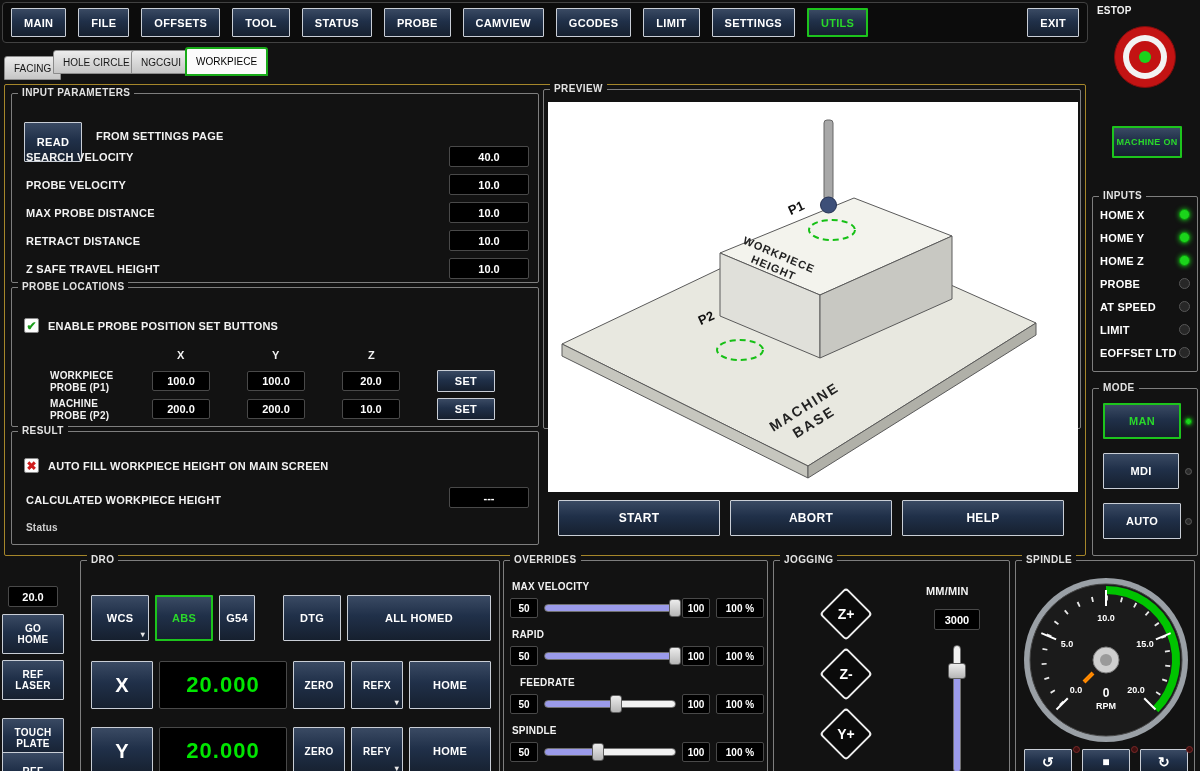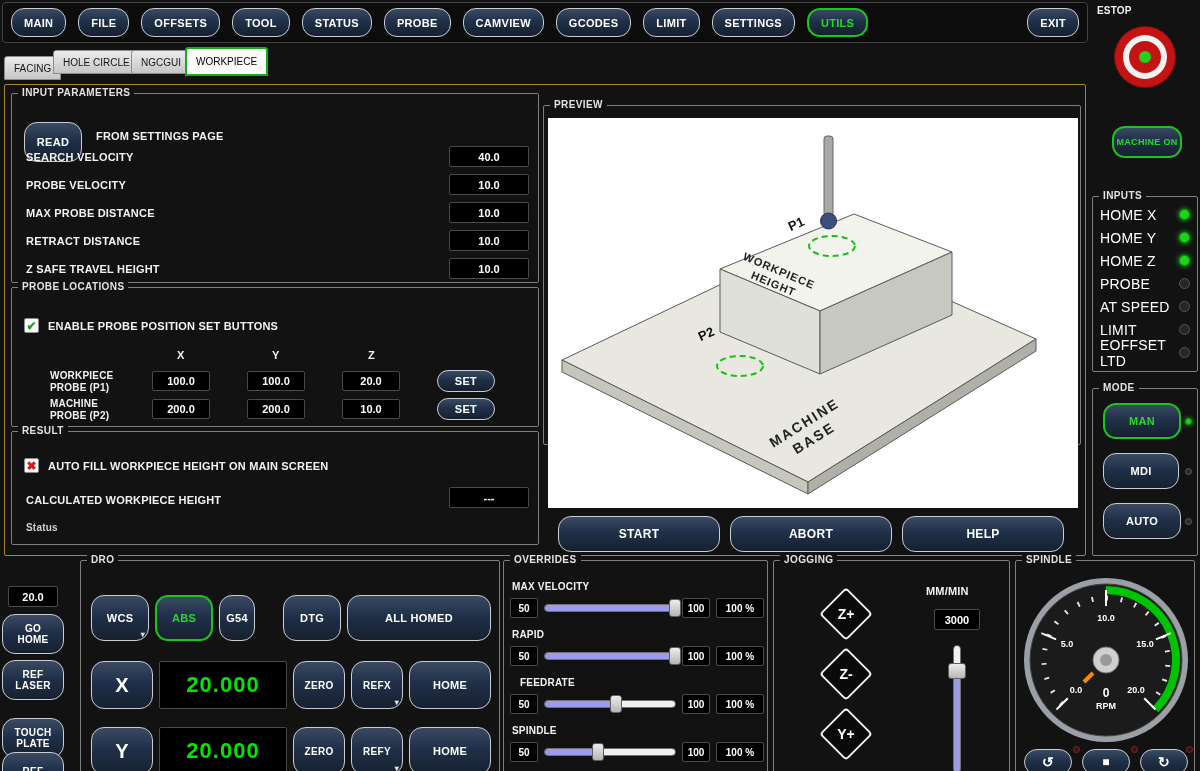--- a/index.html
+++ b/index.html
@@ -1,21 +1,21 @@
 <!DOCTYPE html>
 <html><head>
 <meta charset="utf-8">
 <style>
 *{margin:0;padding:0;box-sizing:border-box}
 html,body{background:#000}
 #app{position:relative;width:1200px;height:771px;background:#121212;overflow:hidden;
   font-family:"Liberation Sans",sans-serif;color:#fff}
 .abs{position:absolute}
 .btn{position:absolute;display:flex;align-items:center;justify-content:center;text-align:center;
-  background:linear-gradient(#3a4a63,#203049 45%,#16202f);border:1px solid #c9ced6;border-radius:13px;
+  background:linear-gradient(#3a4a63,#203049 45%,#16202f);border:1px solid #c9ced6;border-radius:1px;
   color:#fff;font-weight:bold;font-size:11px;letter-spacing:.3px;cursor:default}
 .btn.green{border:2px solid #1dc41d;color:#2ad82a}
 .lcd{position:absolute;display:flex;align-items:center;justify-content:center;background:#000;
   border:1px solid #494949;border-radius:2px;color:#fff;font-weight:bold;font-size:11px}
 .axis-val{color:#00e600;font-size:22px;letter-spacing:1px}
 .panel{position:absolute;border:1px solid #7e7e7e;border-radius:2px}
 .ptitle{position:absolute;top:-7px;left:6px;background:#121212;padding:0 4px;font-size:10px;
   font-weight:bold;color:#e2e2e2;letter-spacing:.4px;white-space:nowrap}
 .lbl{position:absolute;font-size:11px;font-weight:bold;color:#f2f2f2;letter-spacing:.2px;white-space:nowrap}
 .pre{white-space:pre-line;line-height:1.15}
@@ -32,21 +32,21 @@
   background:#0c0c0c;display:flex;align-items:center;gap:12px;padding:0 8px}
 .menu-btn{position:static;height:29px;padding:0 12px;flex:0 0 auto}
 .menu-btn.active{border:2px solid #1dc41d;color:#2ad82a}
 .tab{position:absolute;display:flex;align-items:center;justify-content:center;
   background:linear-gradient(#ececec,#c6c6c6);border:1px solid #8b8b8b;border-radius:3px 3px 0 0;
   color:#161616;font-size:10px;height:24px;padding:0 9px}
 .tab.active{background:#fbfbfb;border:2px solid #18ab18;height:29px;color:#000}
 #mainbox{position:absolute;left:4px;top:84px;width:1082px;height:472px;border:1px solid #a5862a;border-radius:2px}
 .io-rows{position:absolute;left:7px;right:7px;top:6px;display:flex;flex-direction:column}
 .io-row{height:23px;display:flex;align-items:center;justify-content:space-between}
-.io-lbl{font-size:14px;font-weight:normal;letter-spacing:.2px}
+.io-lbl{font-size:11px;font-weight:bold;letter-spacing:.2px}
 .hslider{position:absolute;height:18px}
 .hslider .track{position:absolute;left:0;right:0;top:5px;height:8px;border-radius:4px;border:1px solid #707070;
   background:linear-gradient(to right,#9b9bea var(--pos,50%),#f1f1f1 var(--pos,50%))}
 .hslider .handle{position:absolute;top:0;left:calc(var(--pos,50%) - 7px);width:12px;height:18px;border-radius:3px;
   background:linear-gradient(#ececec,#b6b6b6);border:1px solid #5e5e5e}
 .vslider{position:absolute;width:18px}
 .vslider .track{position:absolute;top:0;bottom:0;left:5px;width:8px;border-radius:4px;border:1px solid #707070;
   background:linear-gradient(to bottom,#f1f1f1 var(--pos,50%),#9b9bea var(--pos,50%))}
 .vslider .handle{position:absolute;left:0;top:calc(var(--pos,50%) - 8px);width:18px;height:16px;border-radius:3px;
   background:linear-gradient(#ececec,#b6b6b6);border:1px solid #5e5e5e}
@@ -187,21 +187,21 @@
 
     <div class="panel" style="left:6px;top:346px;width:528px;height:114px">
       <div class="ptitle">RESULT</div>
       <div class="checkbox cross on" style="left:12px;top:26px"></div>
       <div class="lbl" style="left:36px;top:28px">AUTO FILL WORKPIECE HEIGHT ON MAIN SCREEN</div>
       <div class="lbl" style="left:14px;top:62px">CALCULATED WORKPIECE HEIGHT</div>
       <div class="lcd" style="left:437px;top:55px;width:80px;height:21px">---</div>
       <div class="lbl" style="left:14px;top:90px;font-size:10px;color:#cfcfcf">Status</div>
     </div>
 
-    <div class="panel" style="left:538px;top:20px;width:538px;height:340px">
+    <div class="panel" style="left:538px;top:4px;width:538px;height:340px">
       <div class="ptitle">PREVIEW</div>
       <svg class="abs" style="left:4px;top:12px" viewBox="0 0 530 390" width="530" height="390">
         <rect x="0" y="0" width="530" height="390" fill="#ffffff"></rect>
 
         <polygon points="14,242 266,122 488,221 260,364" fill="#e8e8e0" stroke="#5a5a5a" stroke-width="1"></polygon>
         <polygon points="14,242 260,364 260,376 14,254" fill="#c6c6be" stroke="#5a5a5a"></polygon>
         <polygon points="260,364 488,221 488,233 260,376" fill="#b0b0a8" stroke="#5a5a5a"></polygon>
 
         <polygon points="172,151 306,96 404,134 272,193" fill="#f3f3ed" stroke="#5a5a5a"></polygon>
         <polygon points="172,151 272,193 272,256 172,214" fill="#e0e0da" stroke="#5a5a5a"></polygon>

